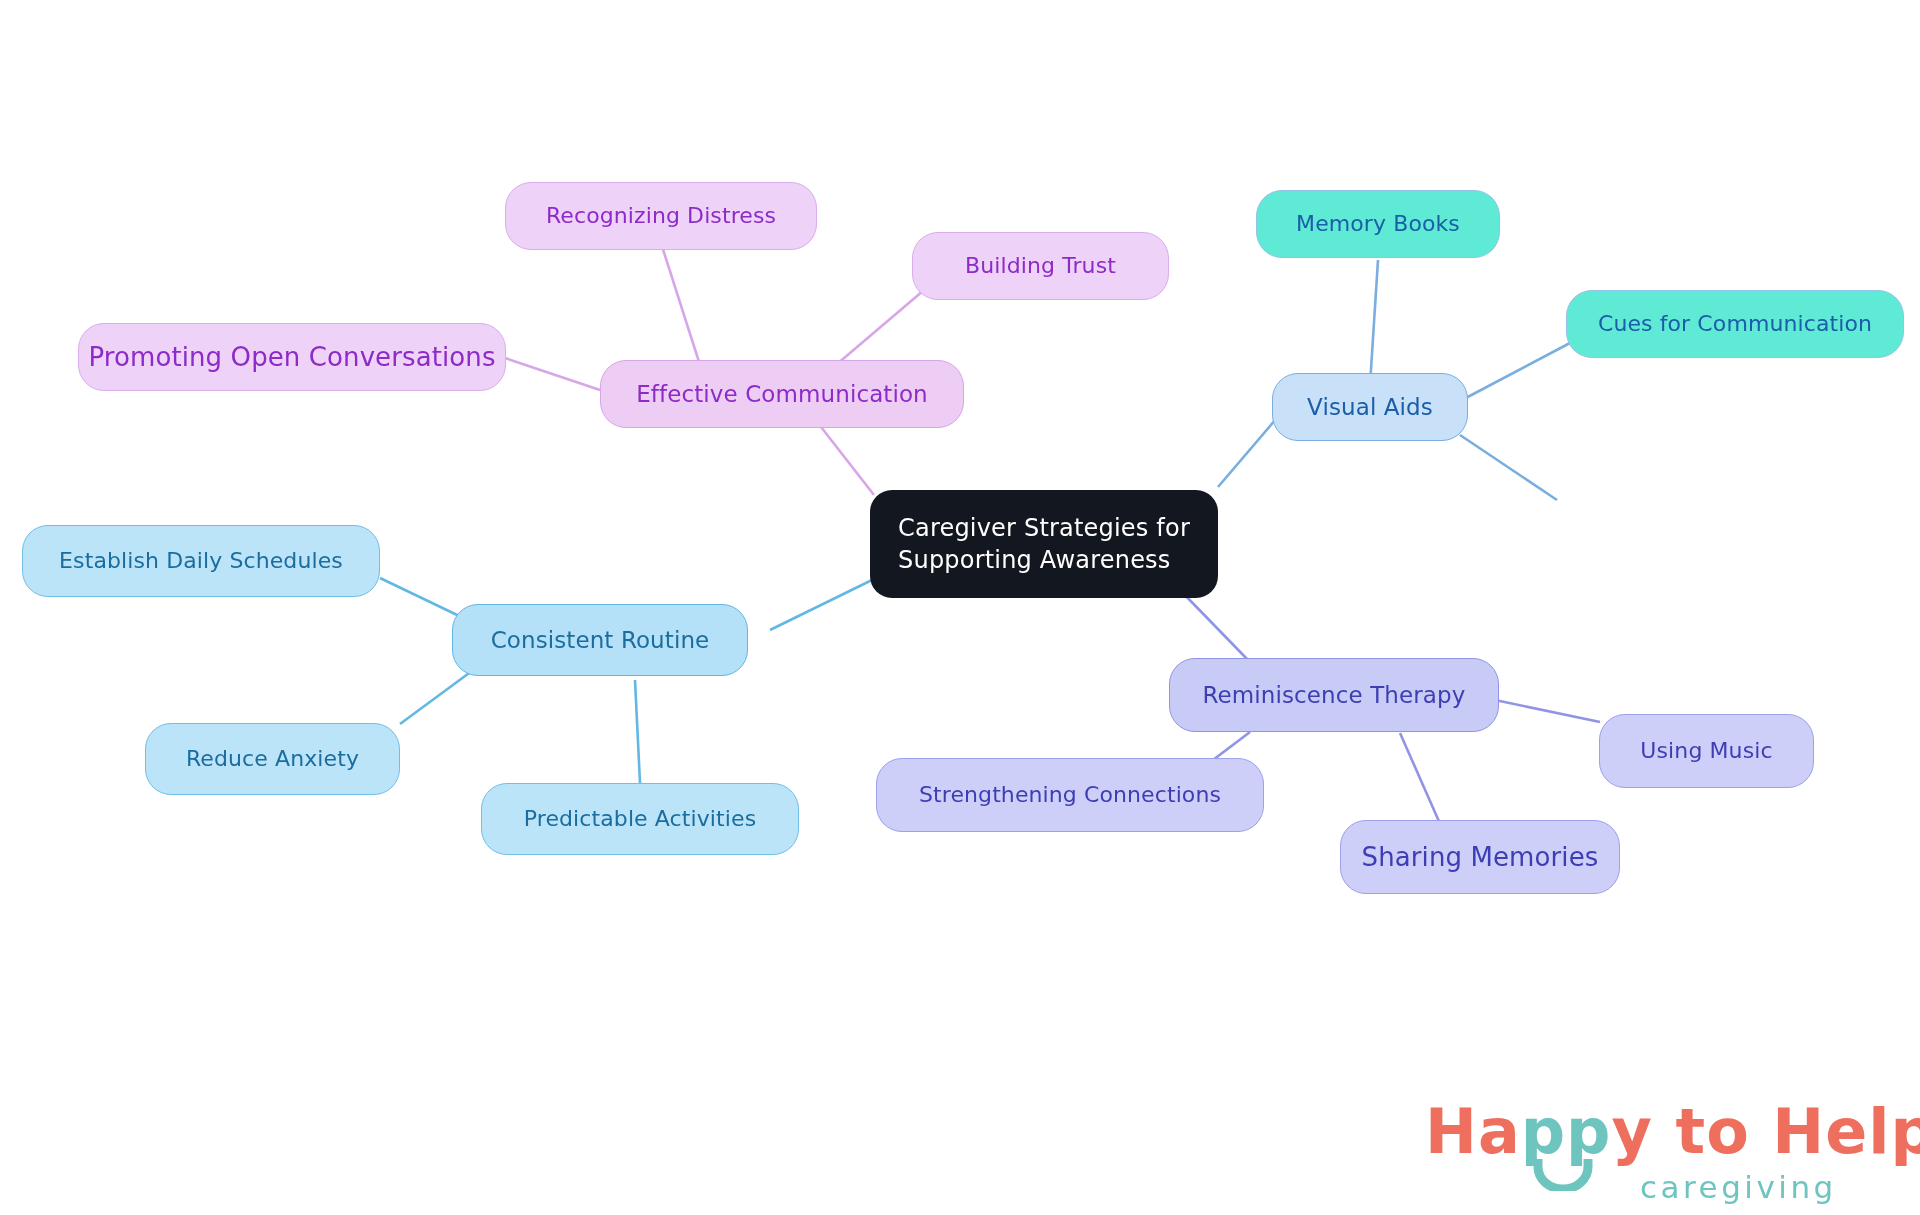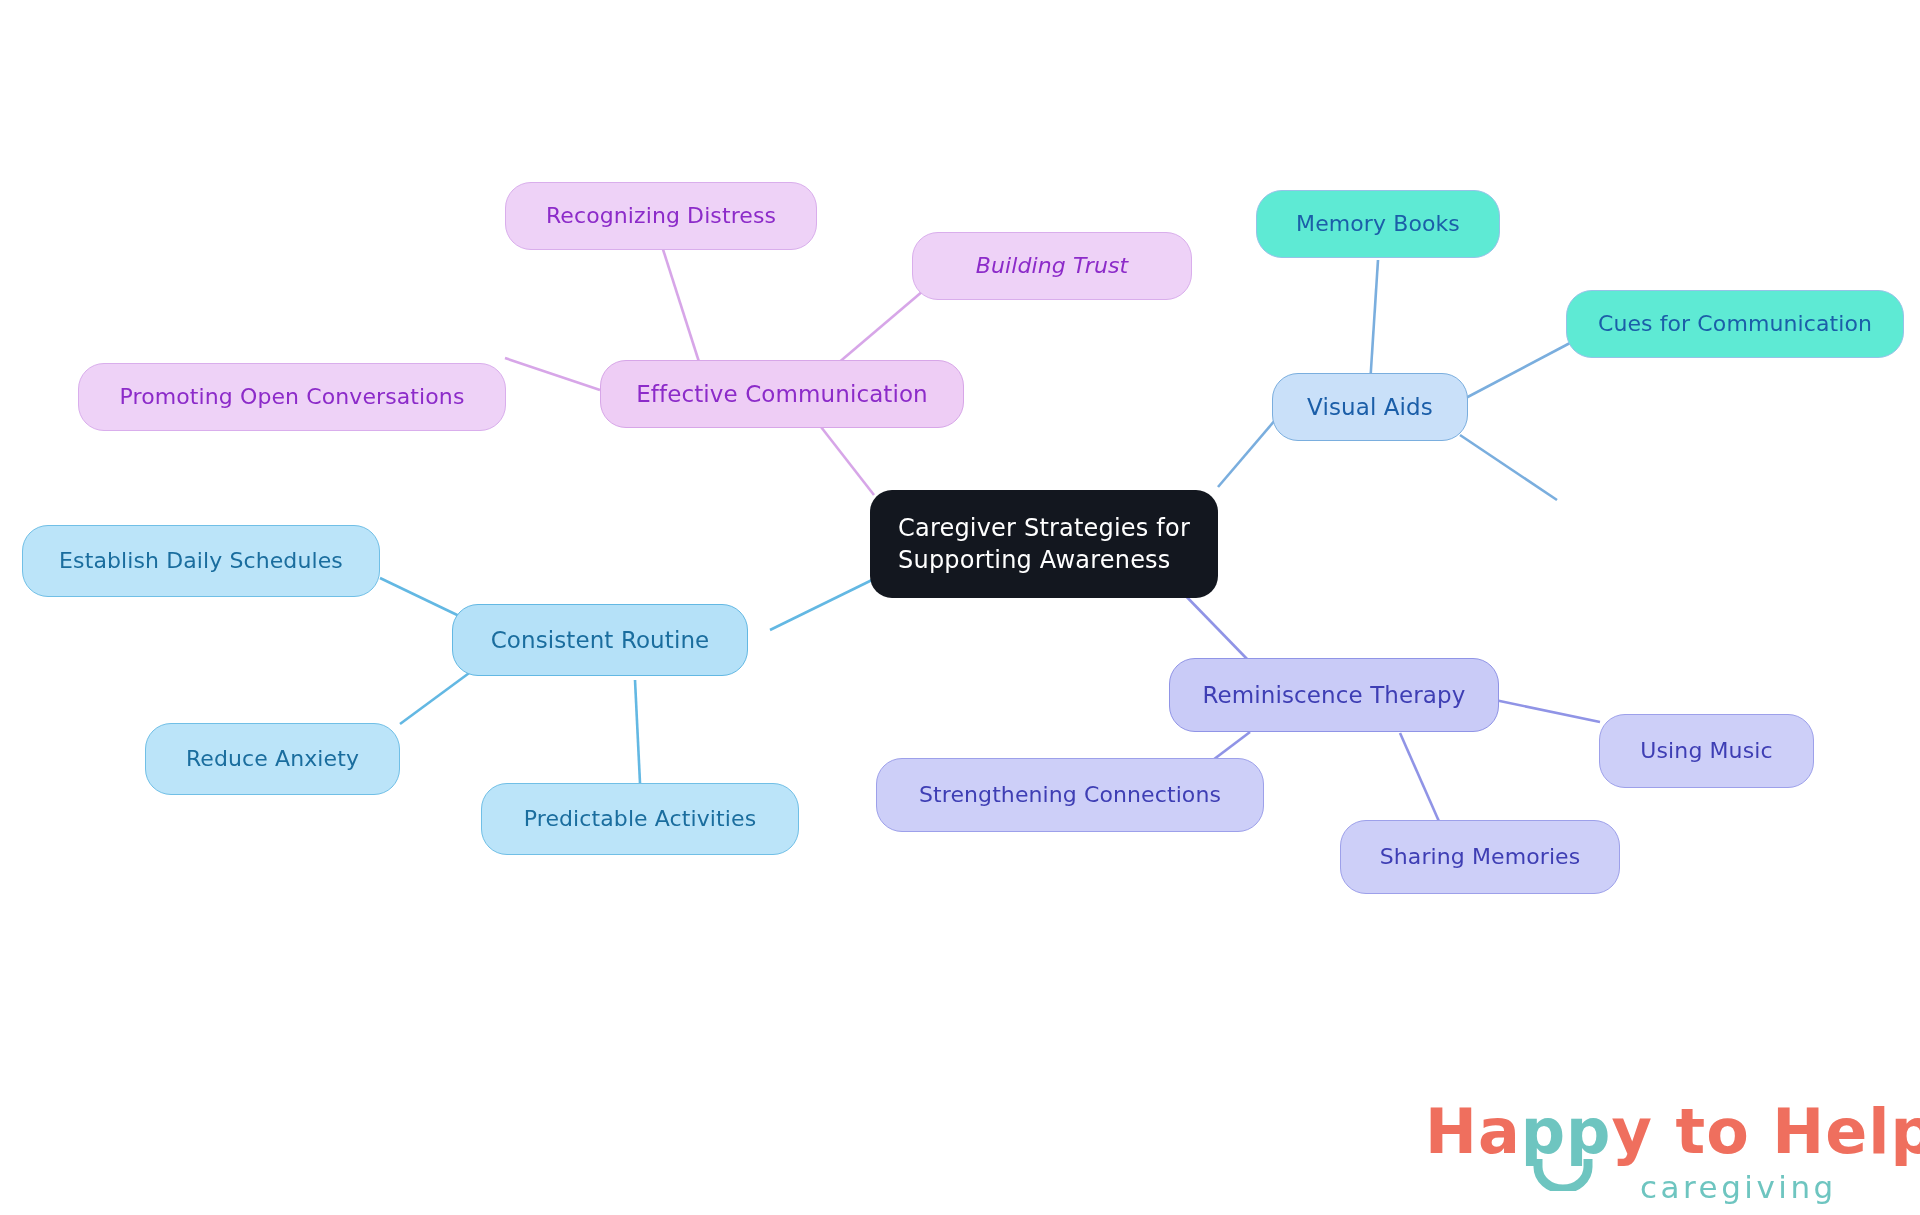--- a/index.html
+++ b/index.html
@@ -174,44 +174,44 @@
     <path d="M 1250 732 L 1160 800" stroke="#9094e6" stroke-width="2.6" fill="none"></path>
   </svg>
 
   <div class="node central" style="left:870px; top:490px; width:348px; height:108px;">Caregiver Strategies for
 Supporting Awareness</div>
 
   <div class="node fam-purple-branch" style="left:600px; top:360px; width:364px; height:68px; font-size:23px;">Effective Communication</div>
 
   <div class="node fam-purple-leaf" style="left:505px; top:182px; width:312px; height:68px; font-size:22px;">Recognizing Distress</div>
 
-  <div class="node fam-purple-leaf" style="left:912px; top:232px; width:280px; height:68px; font-size:22px;font-style:italic;">Building Trust</div>
-
-  <div class="node fam-purple-leaf" style="left:78px; top:323px; width:428px; height:68px; font-size:22px;margin-top:40px;">Promoting Open Conversations</div>
+  <div class="node fam-purple-leaf" style="left:912px; top:232px; width:257px; height:68px; font-size:22px;">Building Trust</div>
+
+  <div class="node fam-purple-leaf" style="left:78px; top:323px; width:428px; height:68px; font-size:26px;">Promoting Open Conversations</div>
 
   <div class="node fam-blue-branch" style="left:1272px; top:373px; width:196px; height:68px; font-size:23px;">Visual Aids</div>
 
   <div class="node fam-blue-leaf" style="left:1256px; top:190px; width:244px; height:68px; font-size:22px;">Memory Books</div>
 
   <div class="node fam-blue-leaf" style="left:1566px; top:290px; width:338px; height:68px; font-size:22px;">Cues for Communication</div>
 
 
   <div class="node fam-cyan-branch" style="left:452px; top:604px; width:296px; height:72px; font-size:23px;">Consistent Routine</div>
 
   <div class="node fam-cyan-leaf" style="left:22px; top:525px; width:358px; height:72px; font-size:22px;">Establish Daily Schedules</div>
 
   <div class="node fam-cyan-leaf" style="left:145px; top:723px; width:255px; height:72px; font-size:22px;">Reduce Anxiety</div>
 
   <div class="node fam-cyan-leaf" style="left:481px; top:783px; width:318px; height:72px; font-size:22px;">Predictable Activities</div>
 
   <div class="node fam-indigo-branch" style="left:1169px; top:658px; width:330px; height:74px; font-size:23px;">Reminiscence Therapy</div>
 
   <div class="node fam-indigo-leaf" style="left:1599px; top:686px; width:215px; height:74px; font-size:22px;margin-top:28px;">Using Music</div>
 
-  <div class="node fam-indigo-leaf" style="left:1340px; top:820px; width:280px; height:74px; font-size:22px;">Sharing Memories</div>
+  <div class="node fam-indigo-leaf" style="left:1340px; top:820px; width:280px; height:74px; font-size:26px;">Sharing Memories</div>
 
   <div class="node fam-indigo-leaf" style="left:876px; top:758px; width:388px; height:74px; font-size:22px;">Strengthening Connections</div>
 
   <div id="logo">
     <div class="logo-main"><span class="logo-coral">Ha</span><span class="logo-teal">pp</span><span class="logo-coral">y</span><span class="logo-coral"> to Help</span></div>
 
     <svg id="logo-smile" viewBox="0 0 60 34" xmlns="http://www.w3.org/2000/svg">
       <path d="M 5 2 L 5 10 A 25 22 0 0 0 55 10 L 55 2" stroke="#6ec5c0" stroke-width="9" fill="none" stroke-linecap="butt"></path>
     </svg>
 

